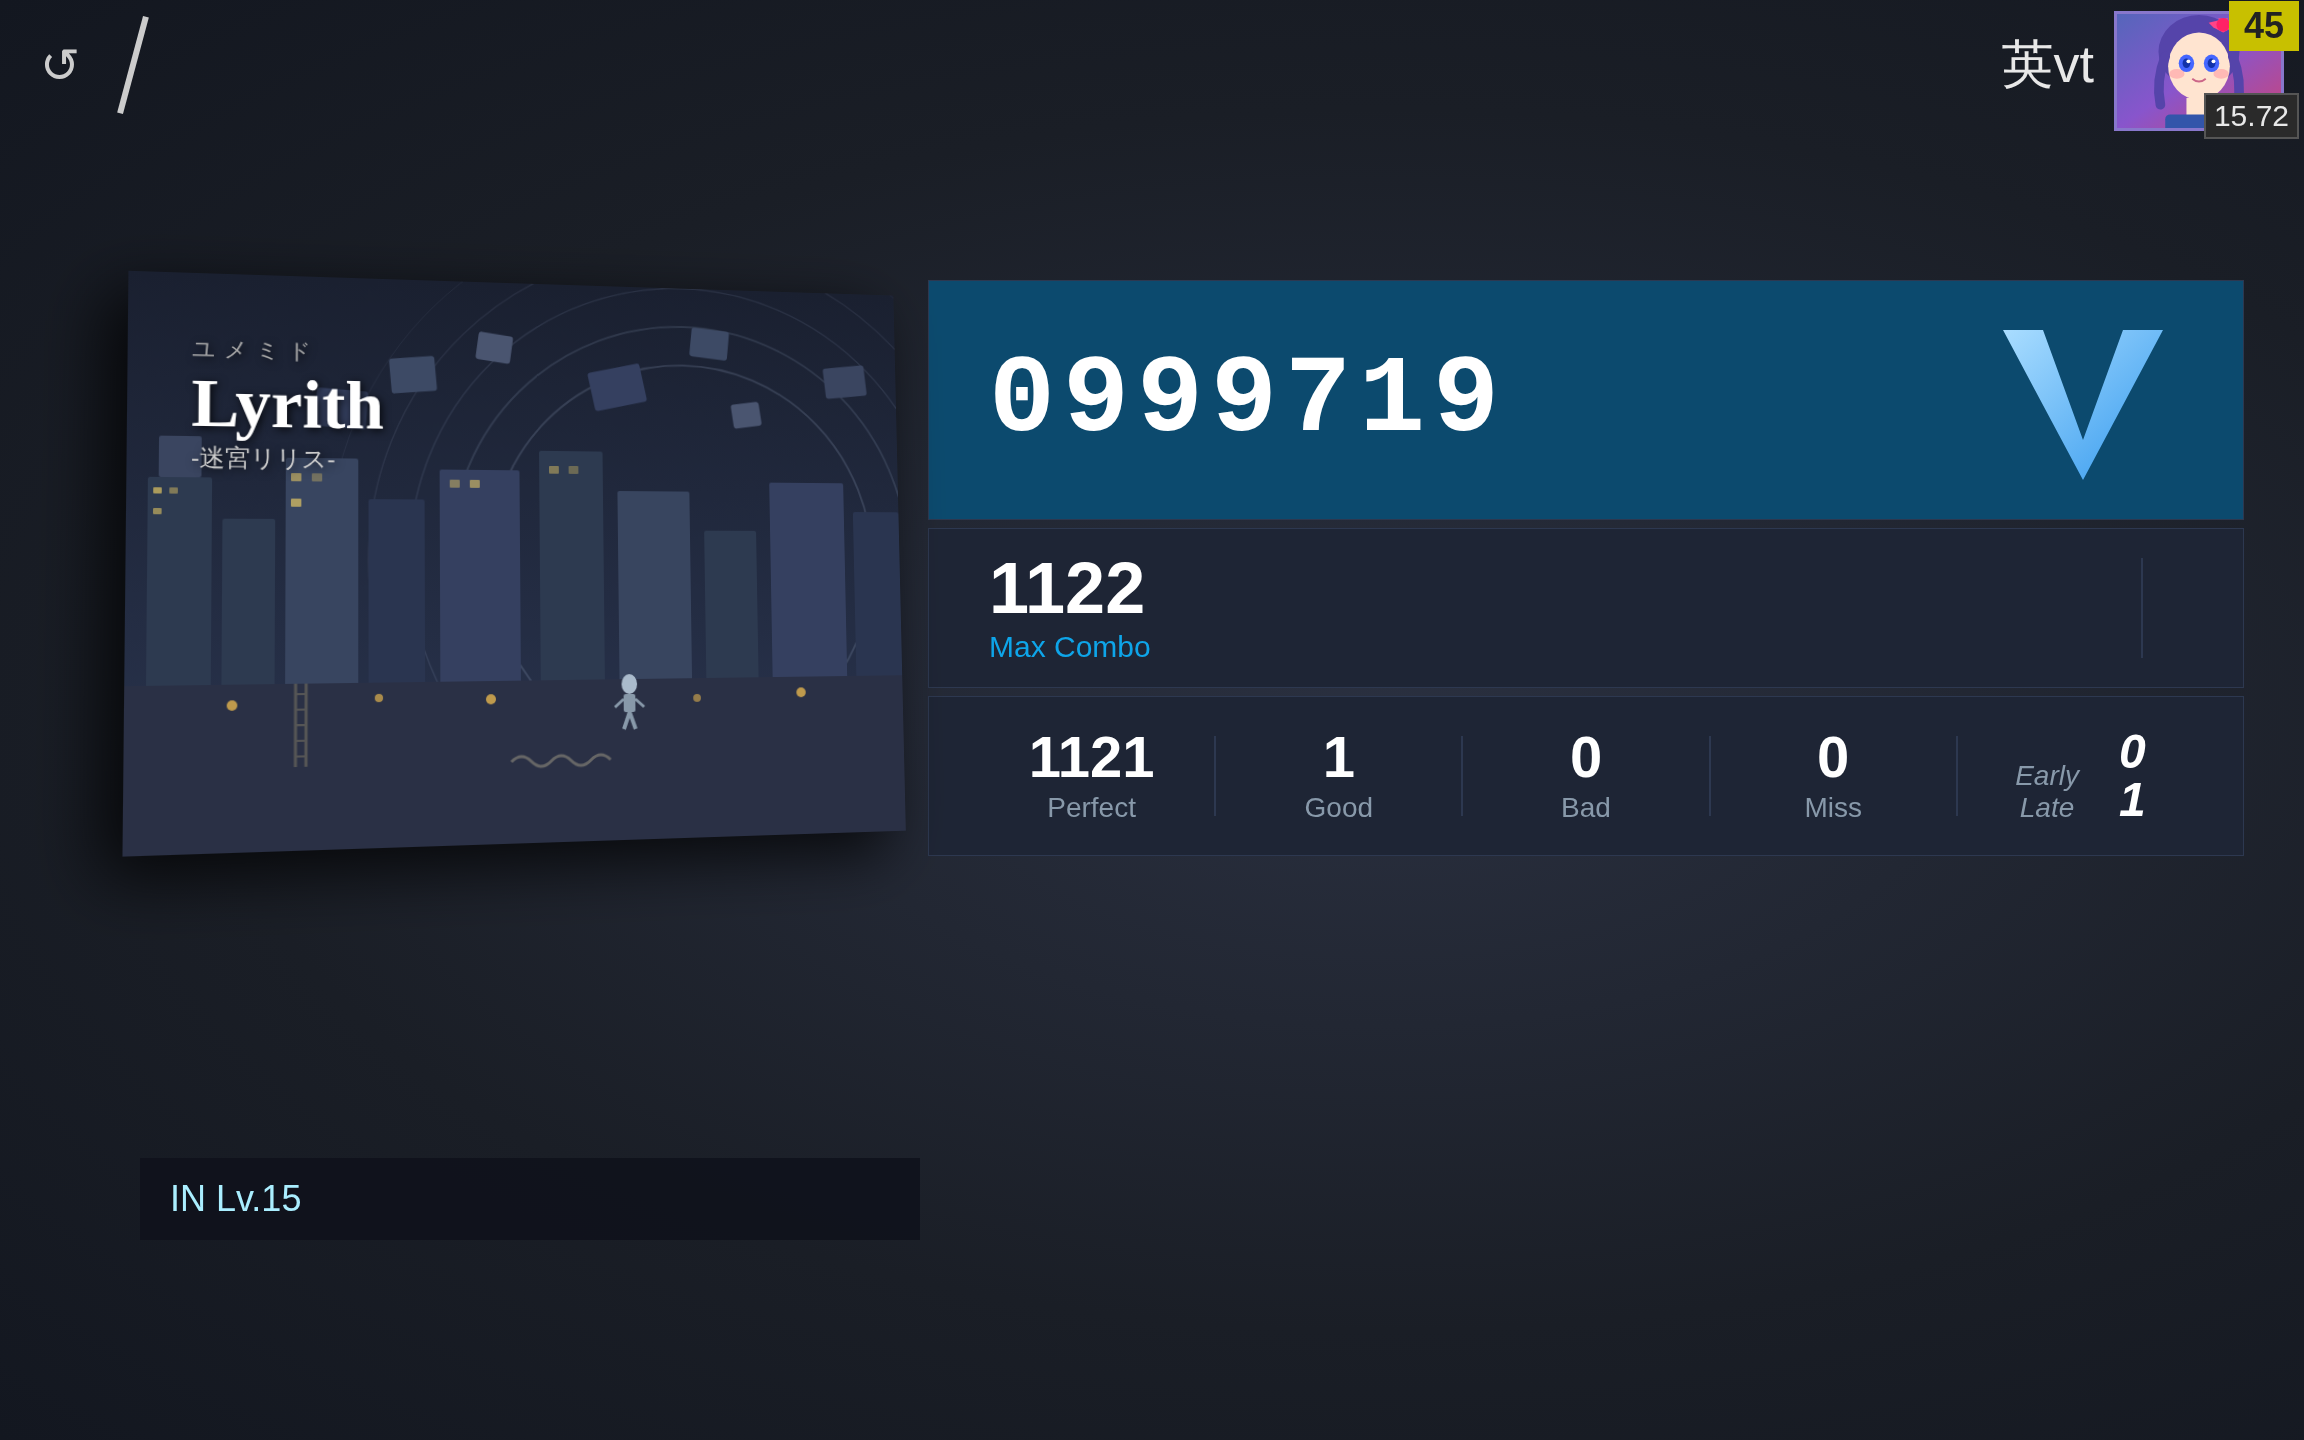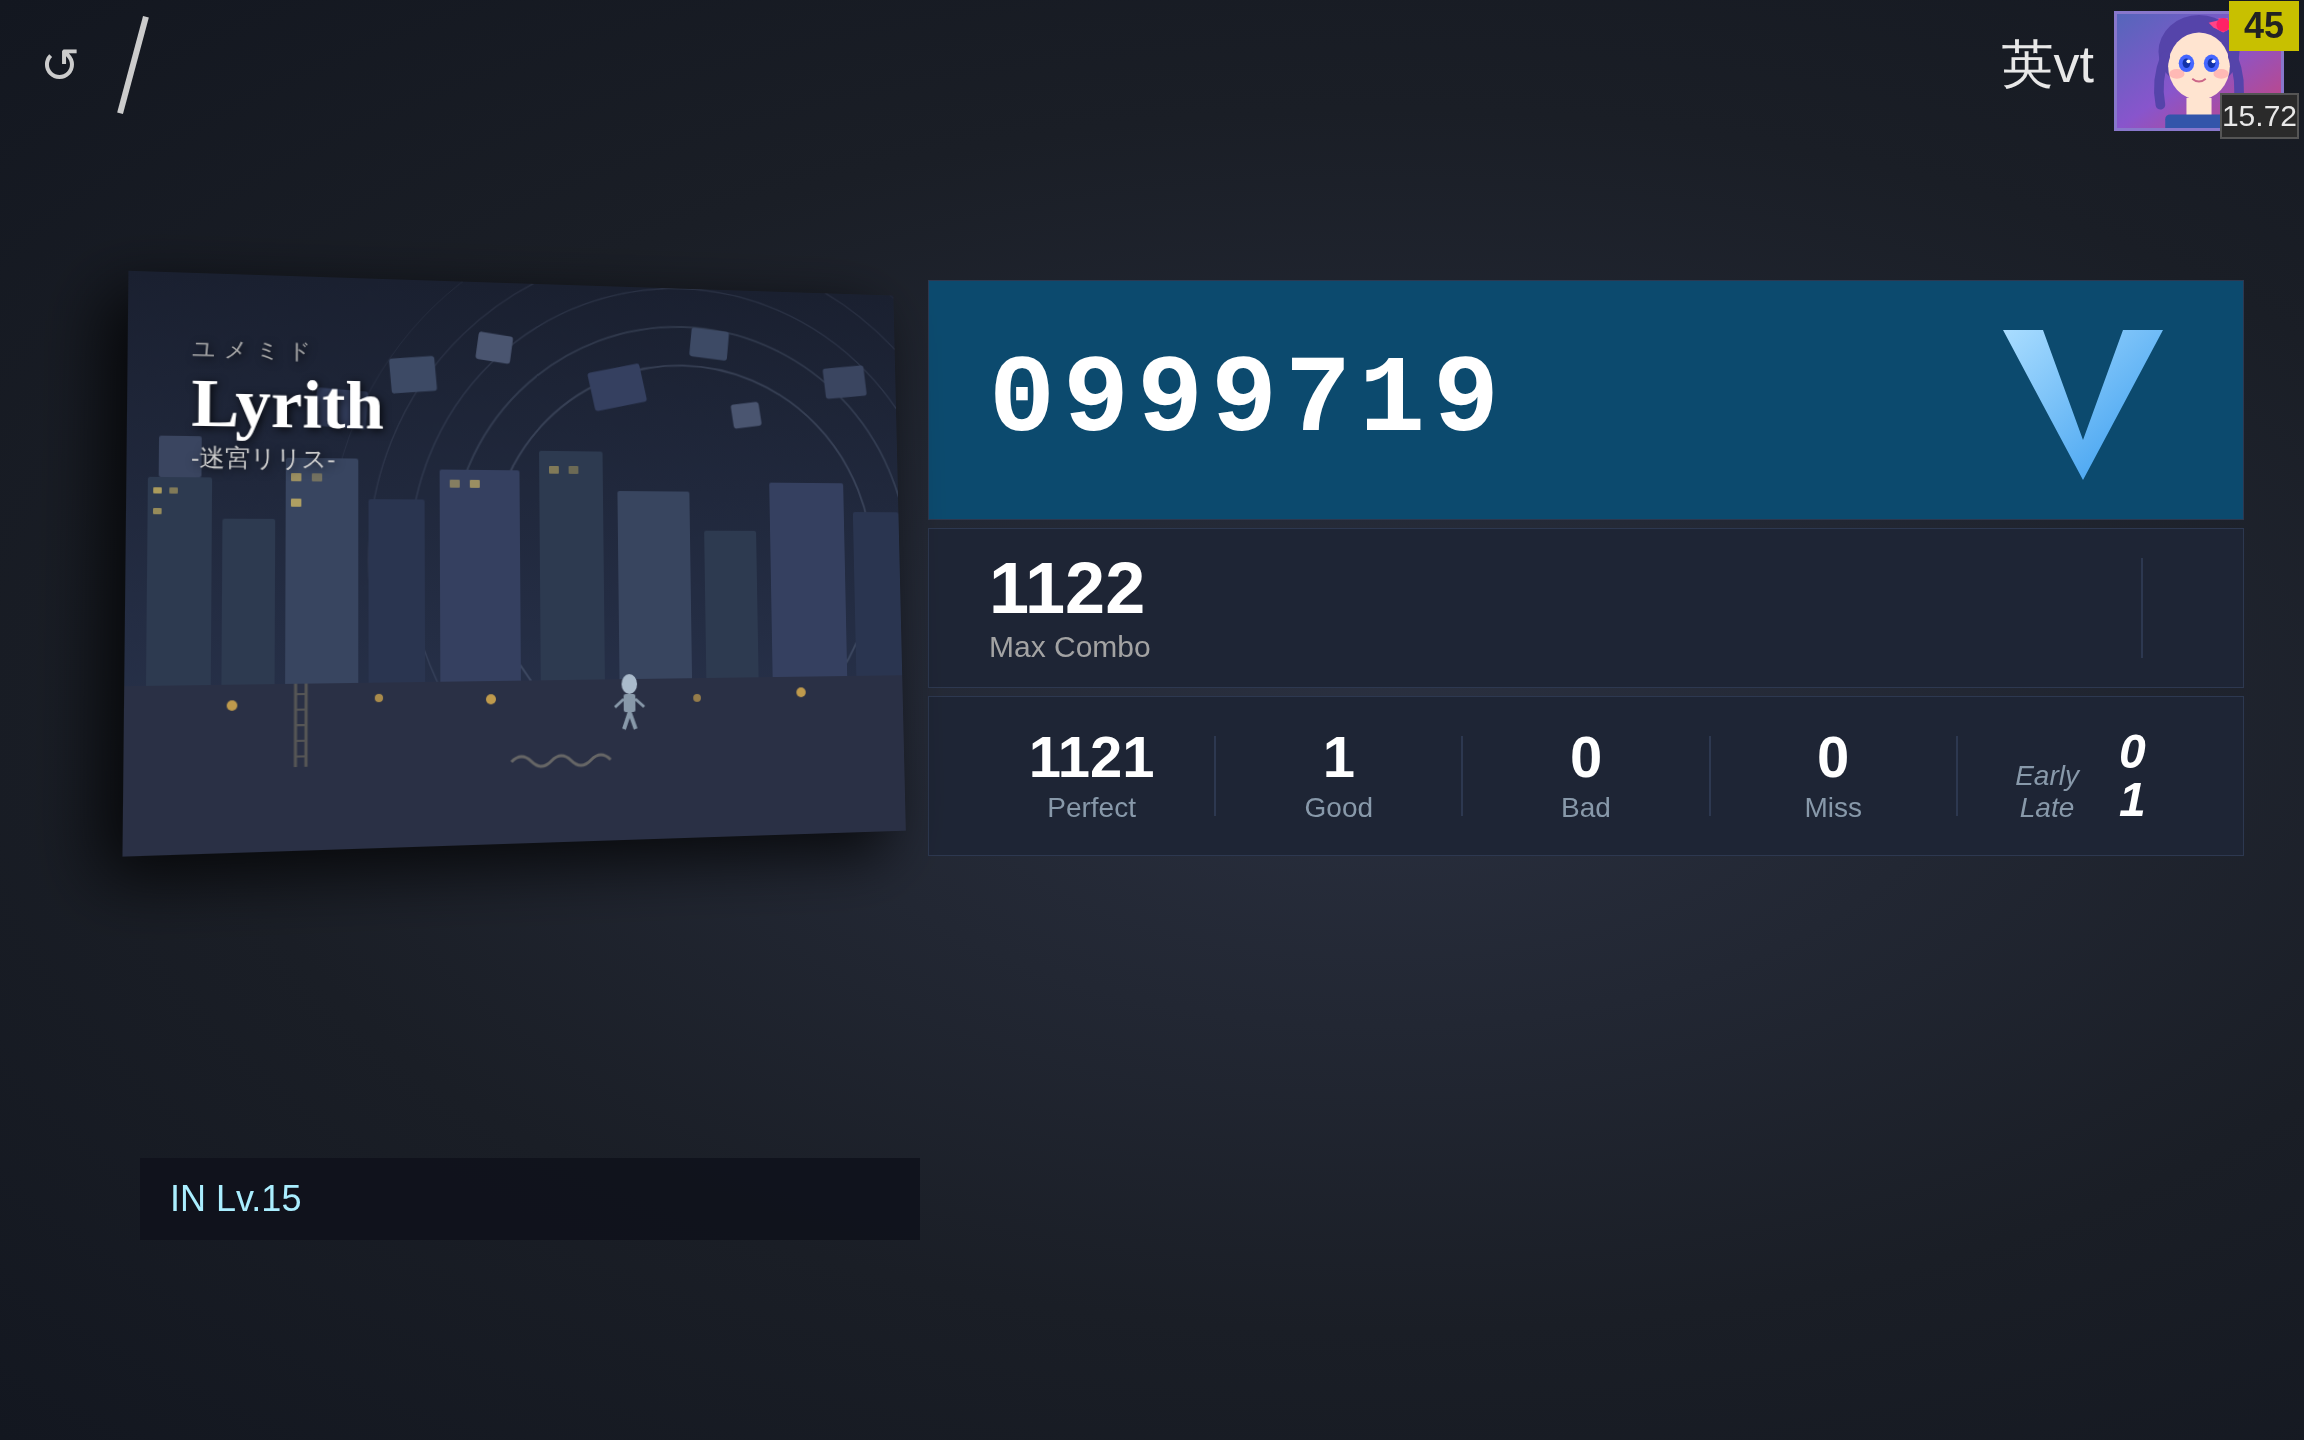--- a/index.html
+++ b/index.html
@@ -103,21 +103,21 @@
       text-align: center;
     }
 
     .rating-badge {
       position: absolute;
       bottom: -8px;
       right: -15px;
       background: #2a2a2a;
       color: #e8e8e8;
       font-size: 30px;
-      padding: 4px 0;
+      padding: 4px 8px;
       border: 2px solid #555;
     }
 
     
     .main-content {
       position: absolute;
       top: 280px;
       left: 140px;
       right: 60px;
       bottom: 200px;
@@ -273,21 +273,21 @@
     }
 
     .stat-value {
       color: white;
       font-size: 72px;
       font-weight: 600;
       line-height: 1;
     }
 
     .stat-label {
-      color: #a3a3a3;
+      color: #0ea5e9;
       font-size: 30px;
     }
 
     .stat-divider {
       width: 2px;
       height: 100px;
       background: #2d3850;
       margin: 0 40px;
     }
 

